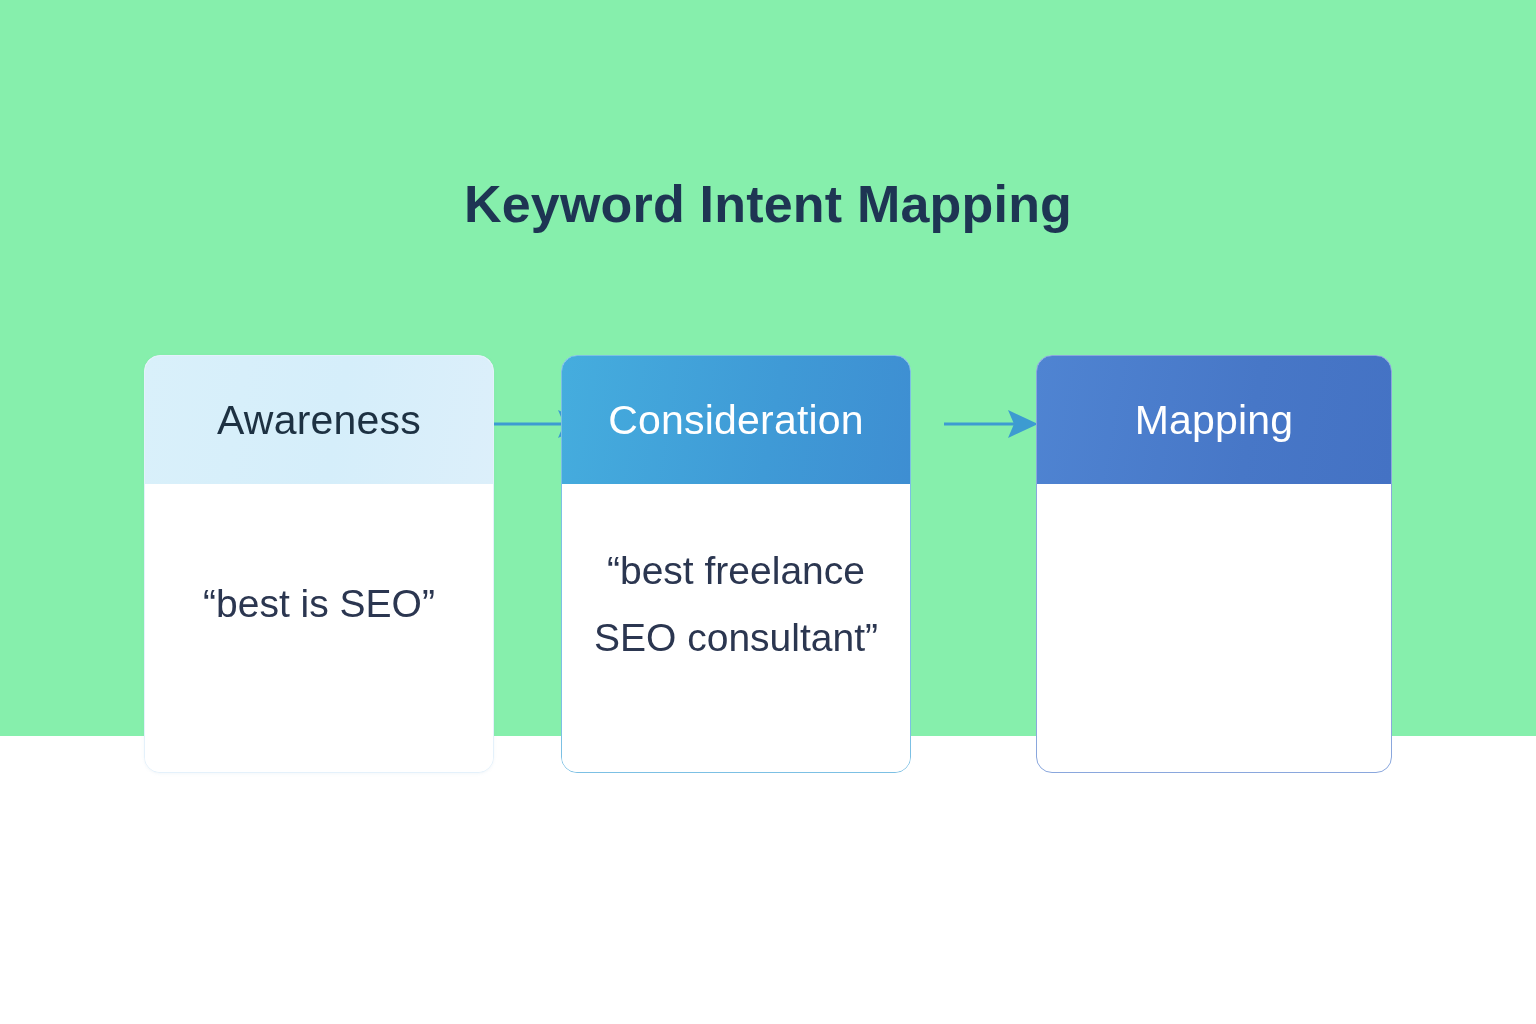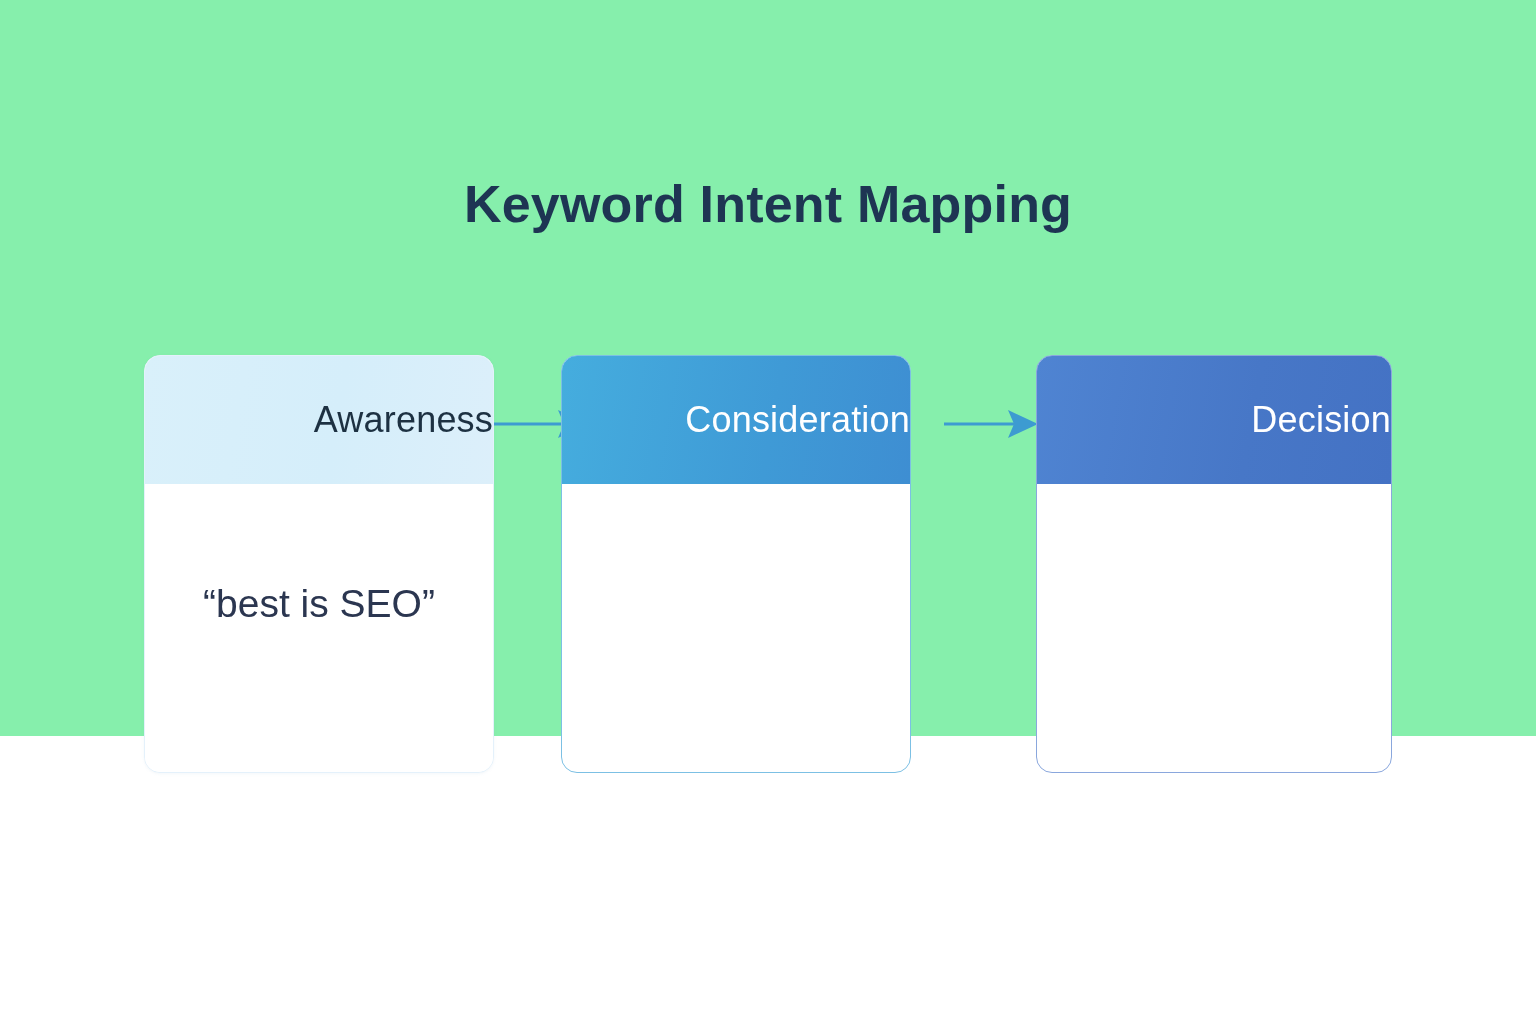--- a/index.html
+++ b/index.html
@@ -64,22 +64,22 @@
     left: 1036px;
     width: 356px;
     border: 1.5px solid #8aa7dd;
   }
 
   .card-header {
     height: 128px;
     flex: 0 0 128px;
     display: flex;
     align-items: center;
-    justify-content: flex-end;
-    font-size: 36px;
+    justify-content: center;
+    font-size: 41px;
     font-weight: 500;
     letter-spacing: 0.2px;
   }
 
   .card-awareness .card-header {
     background: linear-gradient(100deg, #d9f0fa 0%, #d5eefa 55%, #dceffa 100%);
     color: #1d3142;
   }
   .card-consideration .card-header {
     background: linear-gradient(100deg, #45adde 0%, #3f9ad6 60%, #3e8ed2 100%);
@@ -143,28 +143,31 @@
     <svg width="94" height="40" viewBox="0 0 94 40">
       <line x1="0" y1="20" x2="70" y2="20" stroke="#3d9bd1" stroke-width="3"></line>
       <polygon points="64,6 94,20 64,34 70,20" fill="#3d9bd1"></polygon>
     </svg>
   </div>
 
   <div class="stage-card card-consideration">
     <div class="card-header">
       <span>Consideration</span>
     </div>
+    <div class="card-body">
+      <div class="card-keyword">“best freelance SEO consultant”</div>
+    </div>
   </div>
 
   <div class="connector connector-2">
     <svg width="94" height="40" viewBox="0 0 94 40">
       <line x1="0" y1="20" x2="70" y2="20" stroke="#3d9bd1" stroke-width="3"></line>
       <polygon points="64,6 94,20 64,34 70,20" fill="#3d9bd1"></polygon>
     </svg>
   </div>
 
   <div class="stage-card card-decision">
     <div class="card-header">
-      <span>Decision</span>
+      <span>Mapping</span>
     </div>
   </div>
 
 </div>
 
 </body></html>

